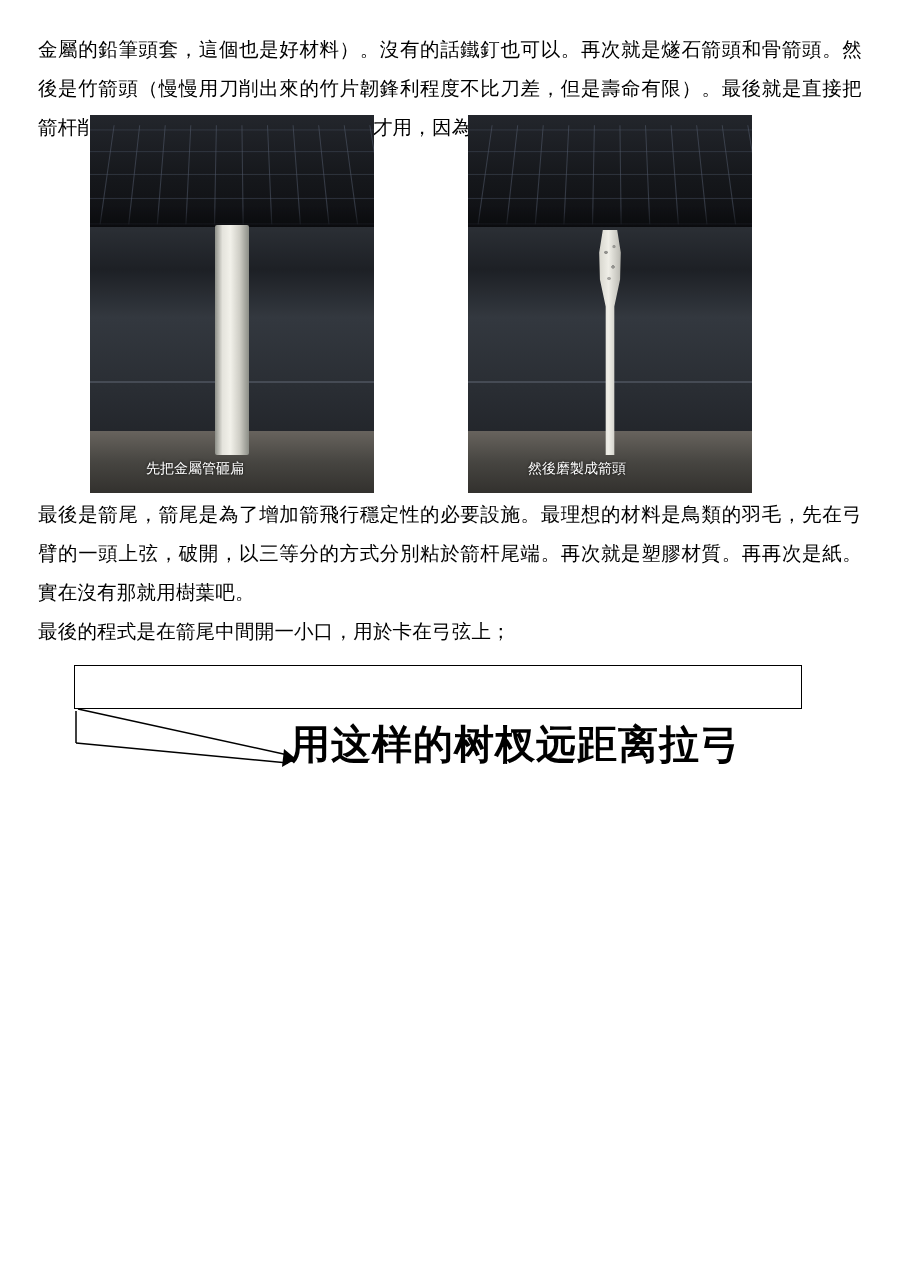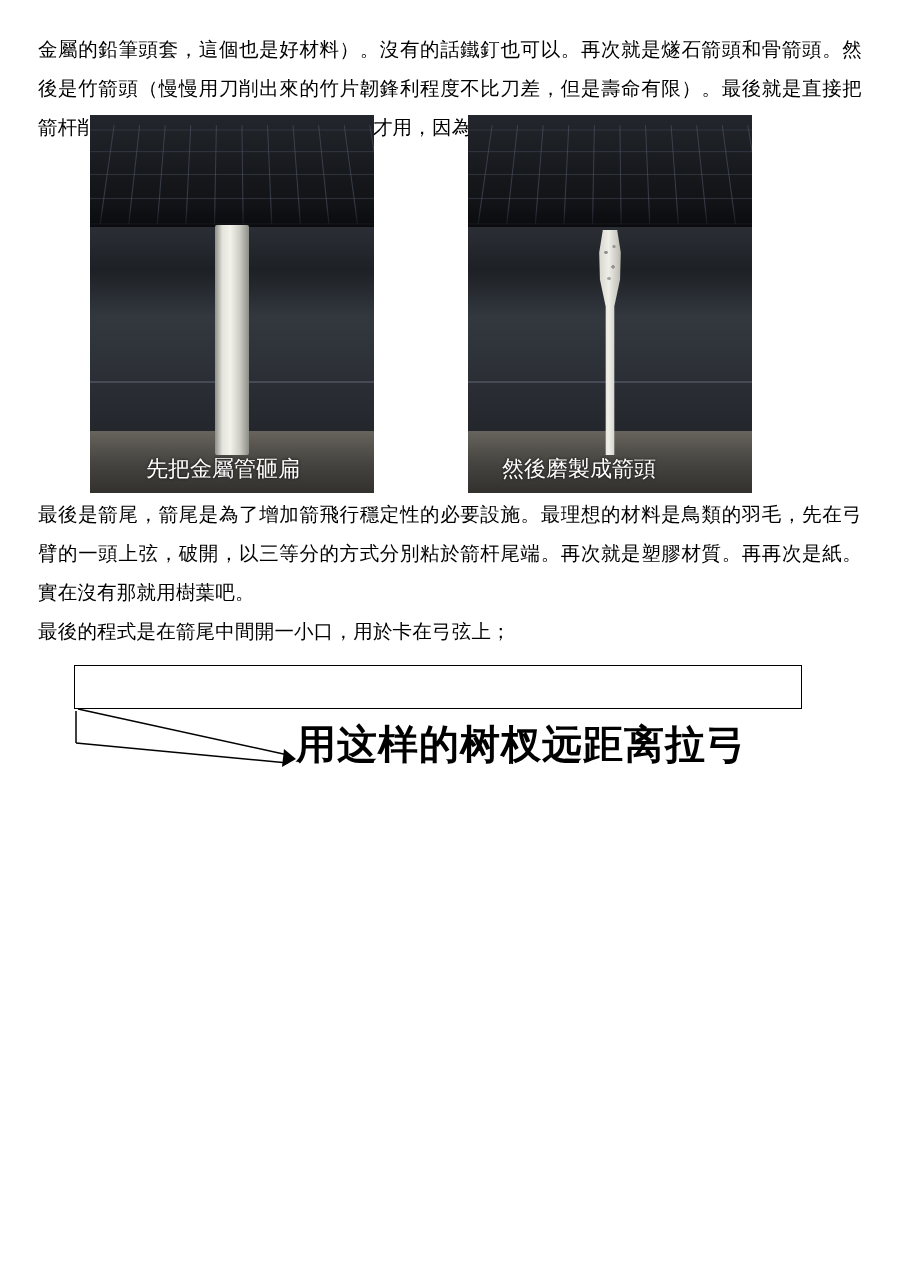--- a/index.html
+++ b/index.html
@@ -126,28 +126,28 @@
       radial-gradient(circle at 45% 75%, rgba(60,60,60,.4) 0 1.5px, rgba(0,0,0,0) 2px),
       radial-gradient(circle at 70% 20%, rgba(60,60,60,.4) 0 1.2px, rgba(0,0,0,0) 2px);
   }
   .caption-row {
     position: relative;
     height: 0;
   }
   .caption {
     position: absolute;
     top: -38px;
-    font-size: 22px;
+    font-size: 14px;
     line-height: 28px;
     color: #ffffff;
     text-shadow: 0 0 3px rgba(0,0,0,.9);
     font-family: "Liberation Serif", "DejaVu Serif", serif;
   }
   .caption.left { left: 108px; }
-  .caption.right { left: 464px; }
+  .caption.right { left: 490px; }
 
   
   .drawing {
     position: relative;
     margin-top: 14px;
     height: 130px;
   }
   .drawing-box {
     position: absolute;
     left: 36px;
@@ -157,21 +157,21 @@
     border: 1.5px solid #000;
     box-sizing: border-box;
   }
   .drawing-svg {
     position: absolute;
     left: 0; top: 0;
     width: 860px; height: 130px;
   }
   .drawing-label {
     position: absolute;
-    left: 258px;
+    left: 252px;
     top: 52px;
     font-family: Liberation Serif, serif;
     font-size: 40px;
     font-weight: 700;
     letter-spacing: 1px;
     white-space: nowrap;
   }
 </style>
 </head>
 <body>

